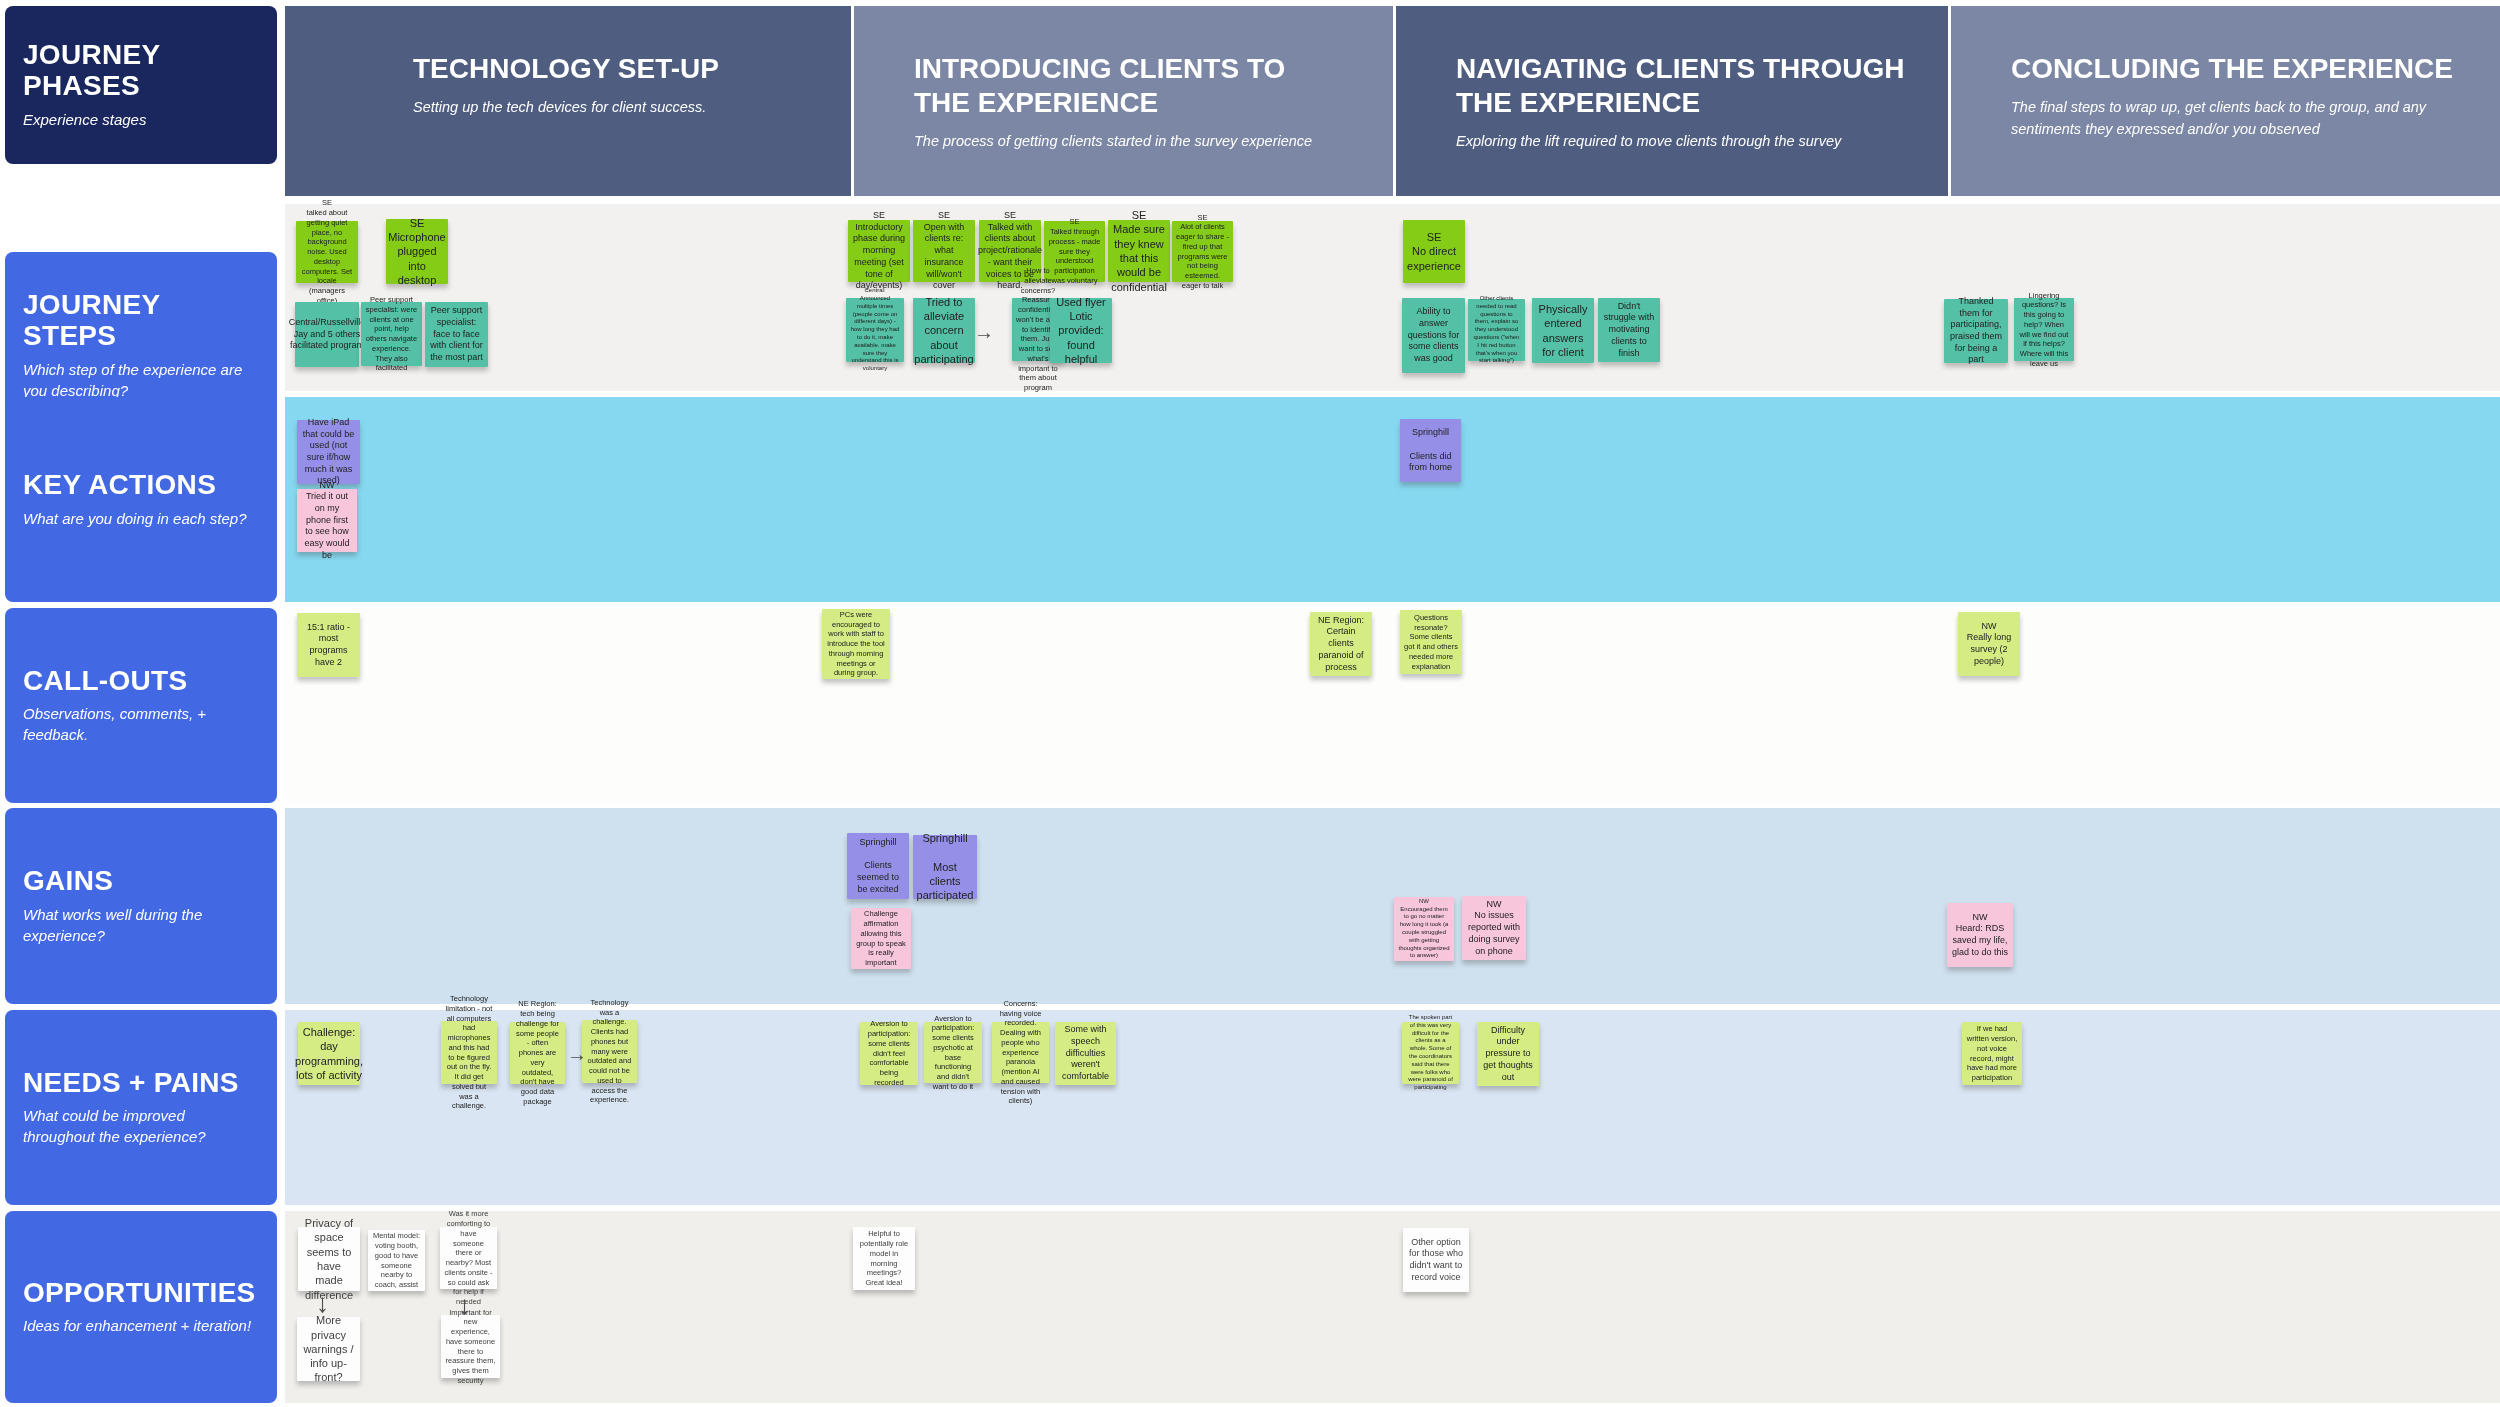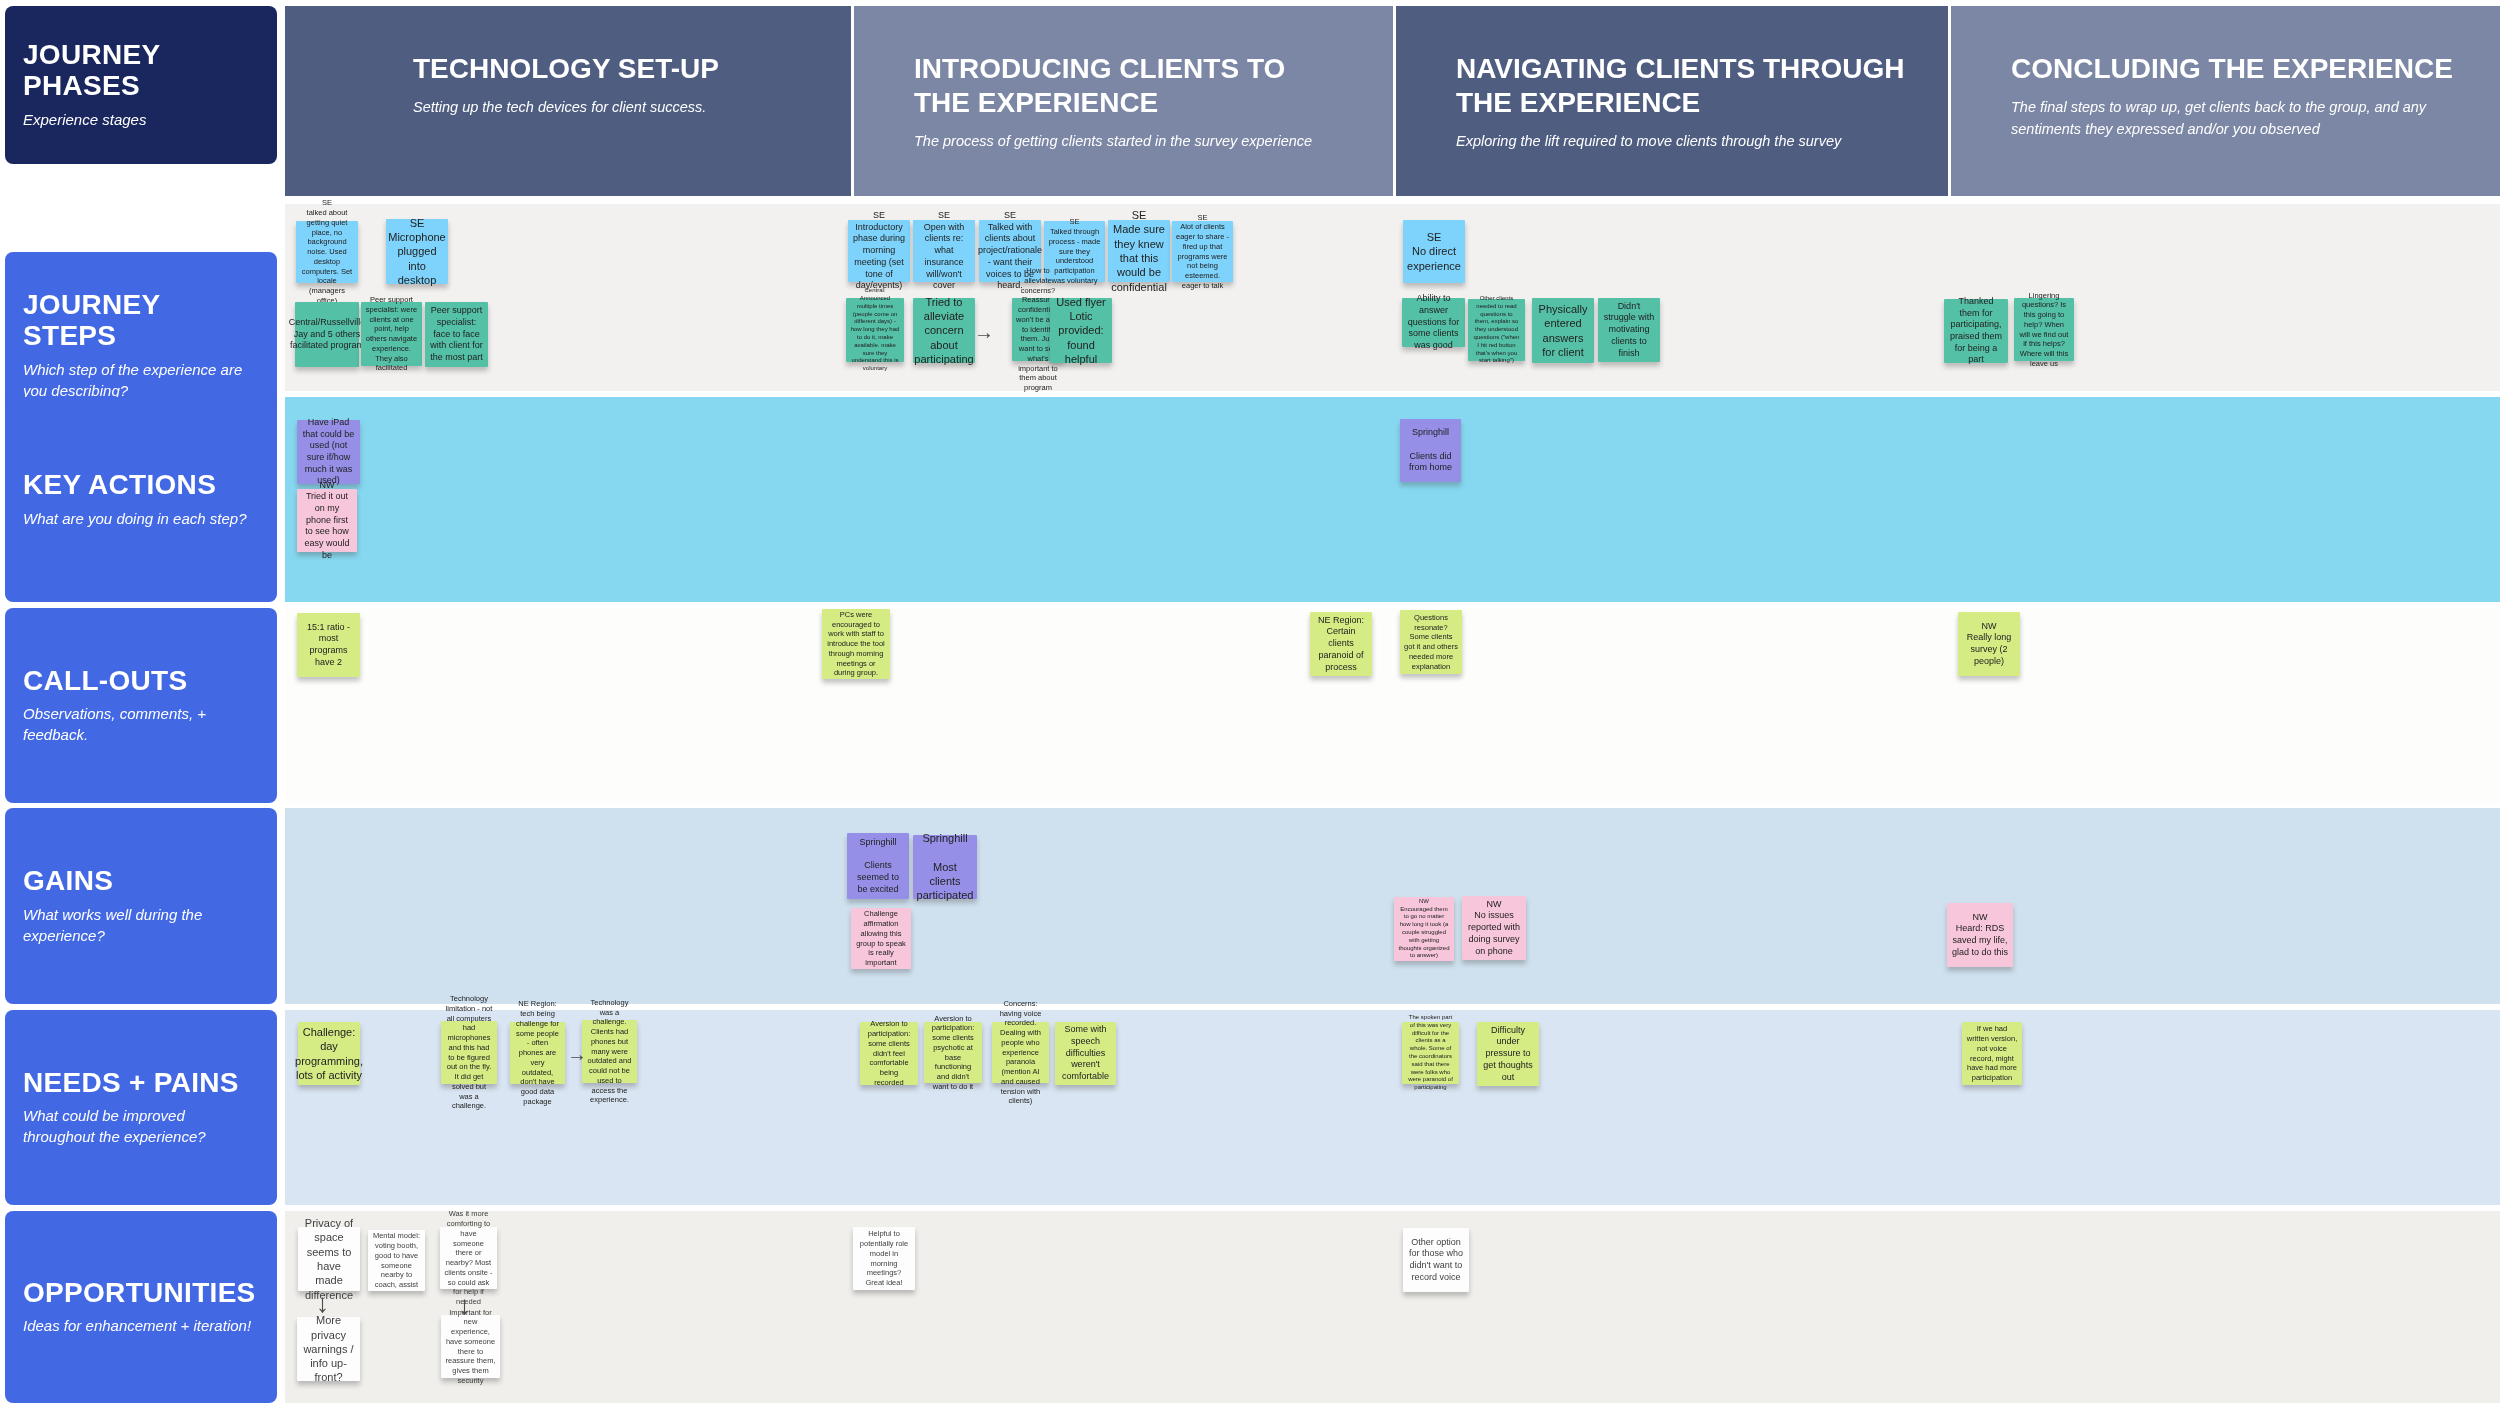--- a/index.html
+++ b/index.html
@@ -23,21 +23,21 @@
   .band{position:absolute;left:285px;width:2215px;}
 
   
   .sticky{position:absolute;display:flex;align-items:center;justify-content:center;text-align:center;
     padding:4px;box-sizing:border-box;color:#222;box-shadow:0 4px 5px rgba(70,70,70,.32);
     white-space:pre-line;line-height:1.3;border-radius:1px;}
   .sticky.xs{font-size:6px;}
   .sticky.s{font-size:7.5px;}
   .sticky.m{font-size:9px;}
   .sticky.l{font-size:11px;}
-  .c-blue{background:#7dd3fc;}
+  .c-blue{background:#84cc16;}
   .c-green{background:#54c0a6;}
   .c-purple{background:#958fe8;}
   .c-pink{background:#f7c6da;}
   .c-lime{background:#d5ec84;}
   .c-white{background:#fdfdfd;color:#3f3f3f;}
 
   .arrow{position:absolute;color:#4a4a4a;font-size:20px;line-height:1;}
   .arrow.down{font-size:26px;}
 </style>
 </head>
@@ -120,21 +120,21 @@
 Alot of clients eager to share - fired up that programs were not being esteemed. eager to talk</div>
     <div class="sticky c-green xs" style="left: 846px; top: 298px; width: 58px; height: 64px;">Central:
 Announced multiple times (people come on different days) - how long they had to do it, make available. make sure they understand this is voluntary</div>
     <div class="sticky c-green l" style="left: 913px; top: 298px; width: 62px; height: 65px;">Tried to alleviate concern about participating</div>
     <div class="sticky c-green s" style="left: 1012px; top: 298px; width: 52px; height: 63px;">How to alleviate concerns? Reassure confidential, won't be able to identify them. Just want to see what's important to them about program</div>
     <div class="sticky c-green l" style="left: 1050px; top: 298px; width: 62px; height: 65px;">Used flyer
 Lotic provided:
 found helpful</div>
     <div class="sticky c-blue l" style="left: 1403px; top: 220px; width: 62px; height: 63px;">SE
 No direct experience</div>
-    <div class="sticky c-green m" style="left: 1402px; top: 298px; width: 63px; height: 49px;">Ability to answer questions for some clients was good</div>
+    <div class="sticky c-green m" style="left: 1402px; top: 298px; width: 63px; height: 75px;">Ability to answer questions for some clients was good</div>
     <div class="sticky c-green xs" style="left: 1468px; top: 299px; width: 57px; height: 62px;">Other clients needed to read questions to them, explain so they understood questions ("when I hit red button that's when you start talking")</div>
     <div class="sticky c-green l" style="left: 1532px; top: 298px; width: 62px; height: 65px;">Physically entered answers for client</div>
     <div class="sticky c-green m" style="left: 1598px; top: 298px; width: 62px; height: 64px;">Didn't struggle with motivating clients to finish</div>
     <div class="sticky c-green m" style="left: 1944px; top: 299px; width: 64px; height: 64px;">Thanked them for participating, praised them for being a part</div>
     <div class="sticky c-green s" style="left: 2014px; top: 298px; width: 60px; height: 63px;">Lingering questions? Is this going to help? When will we find out if this helps? Where will this leave us</div>
     <div class="sticky c-purple m" style="left: 297px; top: 420px; width: 63px; height: 64px;">Have iPad that could be used (not sure if/how much it was used)</div>
     <div class="sticky c-pink m" style="left: 297px; top: 489px; width: 60px; height: 63px;">NW
 Tried it out on my phone first to see how easy would be</div>
     <div class="sticky c-purple m" style="left: 1400px; top: 419px; width: 61px; height: 63px;">Springhill
 

